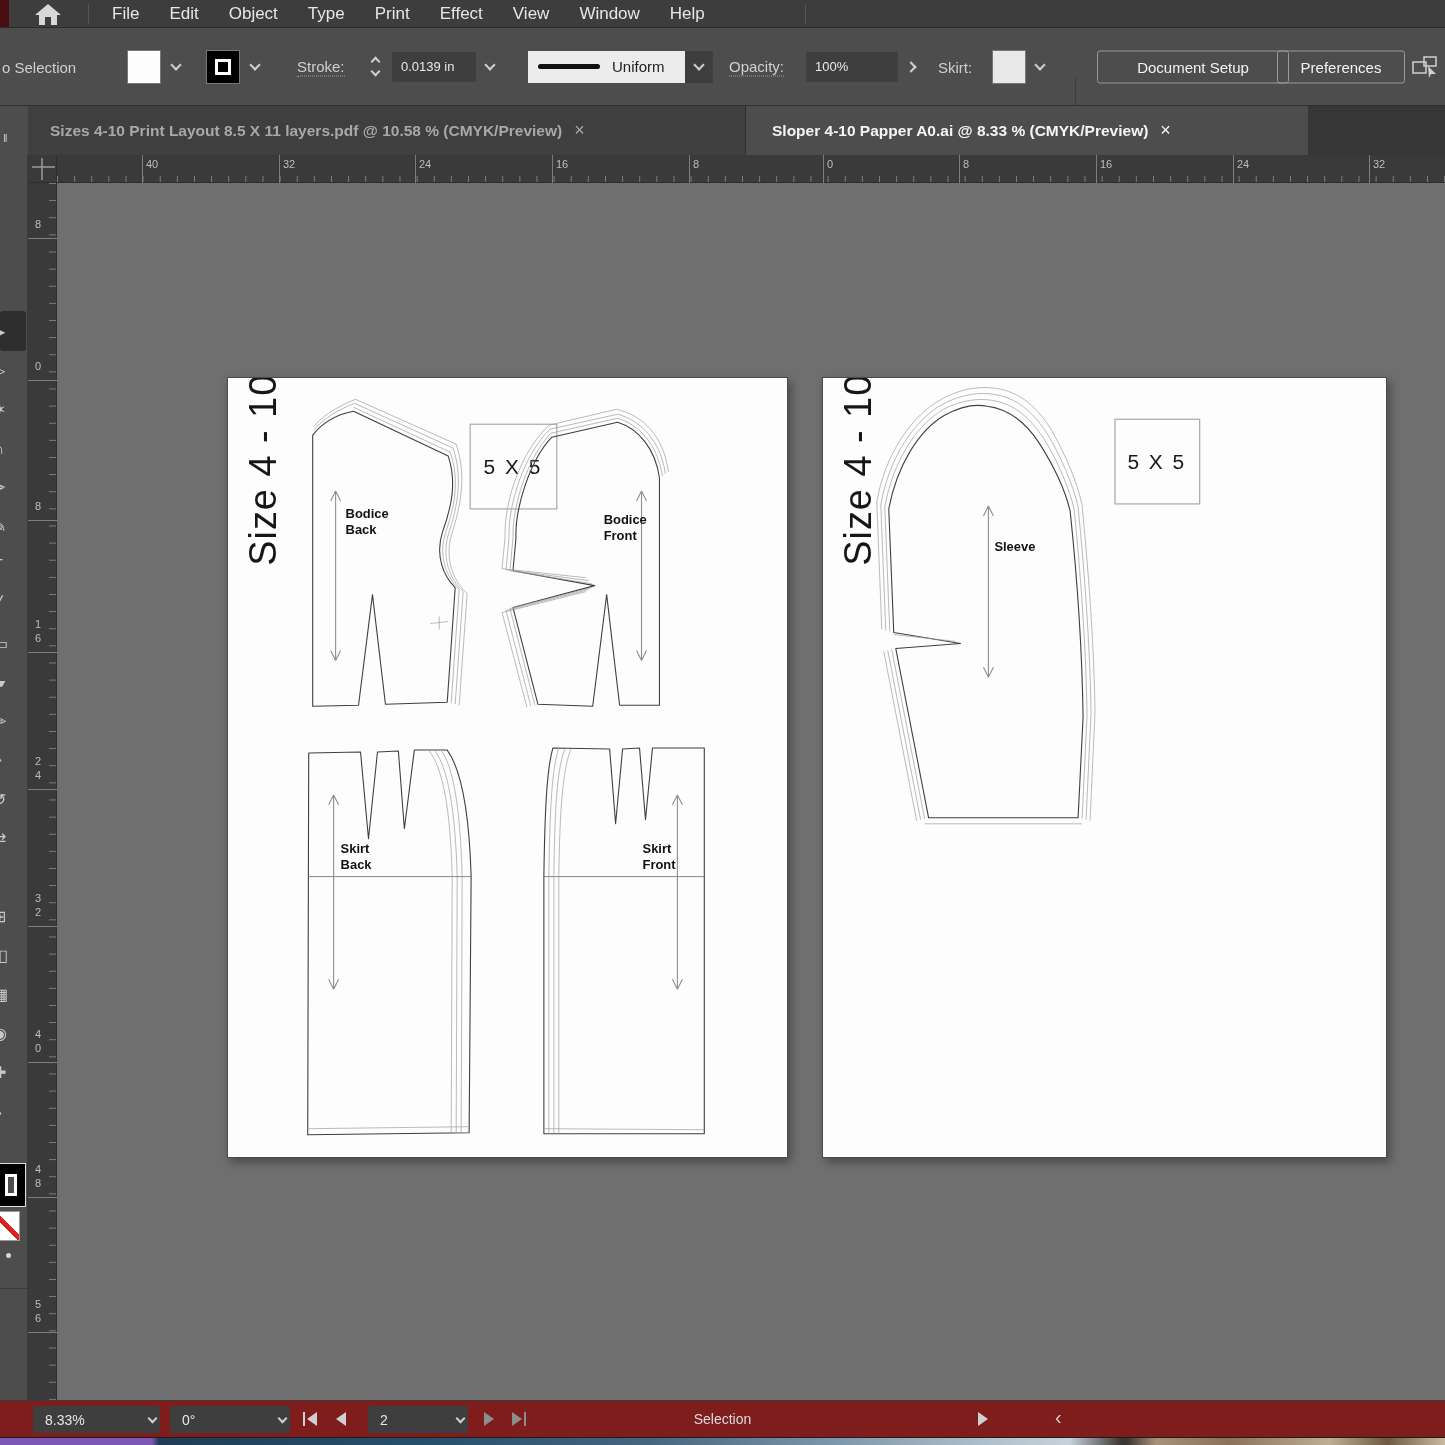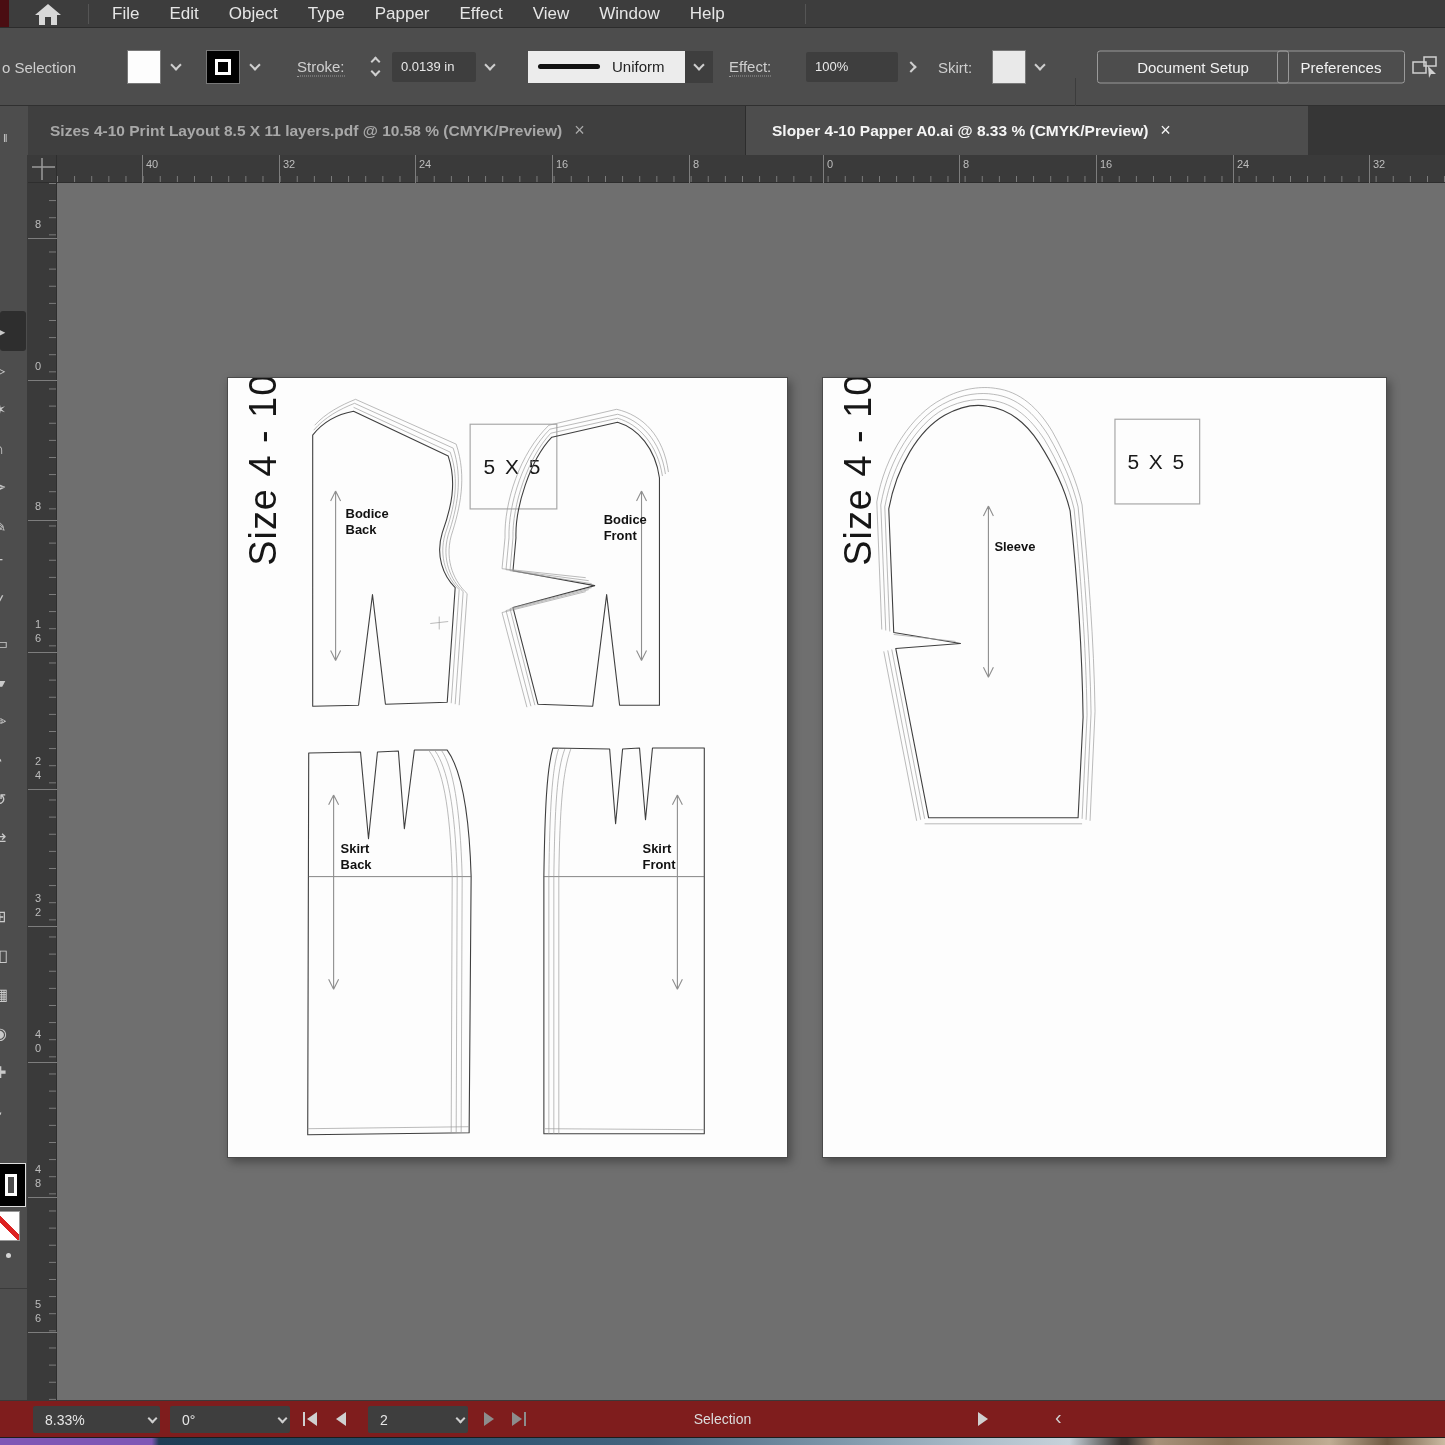--- a/index.html
+++ b/index.html
@@ -110,21 +110,21 @@
     <div class="ai-sliver"></div>
     <svg class="home" viewBox="0 0 30 24">
       <path d="M15 2 L28 13 L24 13 L24 23 L18 23 L18 15 L12 15 L12 23 L6 23 L6 13 L2 13 Z" fill="#d8d8d8"></path>
     </svg>
     <div class="vsep" style="left:88px;"></div>
     <div class="menuitems">
       <span class="menuitem">File</span>
       <span class="menuitem">Edit</span>
       <span class="menuitem">Object</span>
       <span class="menuitem">Type</span>
-      <span class="menuitem">Papper</span>
+      <span class="menuitem">Print</span>
       <span class="menuitem">Effect</span>
       <span class="menuitem">View</span>
       <span class="menuitem">Window</span>
       <span class="menuitem">Help</span>
     </div>
     <div class="vsep" style="left:805px;"></div>
   </div>
 
   <div class="controlbar">
     <span class="cb cb-label" style="left:2px;">o Selection</span>
@@ -154,21 +154,21 @@
       </div>
 
     <div class="cb uniform" style="left:528px;width:157px;">
       <div class="wline"></div>
       <span class="utext">Uniform</span>
     </div>
     <div class="cb darkchev" style="left:685px;">
         <div class="chev"></div>
       </div>
 
-    <span class="cb cb-label dotted" style="left:729px;">Effect:</span>
+    <span class="cb cb-label dotted" style="left:729px;">Opacity:</span>
     <div class="cb field" style="left:806px;width:92px;">
         <span>100%</span>
       </div>
     <div class="cb chevbox" style="left:899px;">
         <div class="chev chev-r"></div>
       </div>
 
     <span class="cb cb-label" style="left:938px;">Skirt:</span>
     <div class="cb swatch sw-style" style="left:992px;"></div>
     <div class="cb chevbox" style="left:1027px;">

